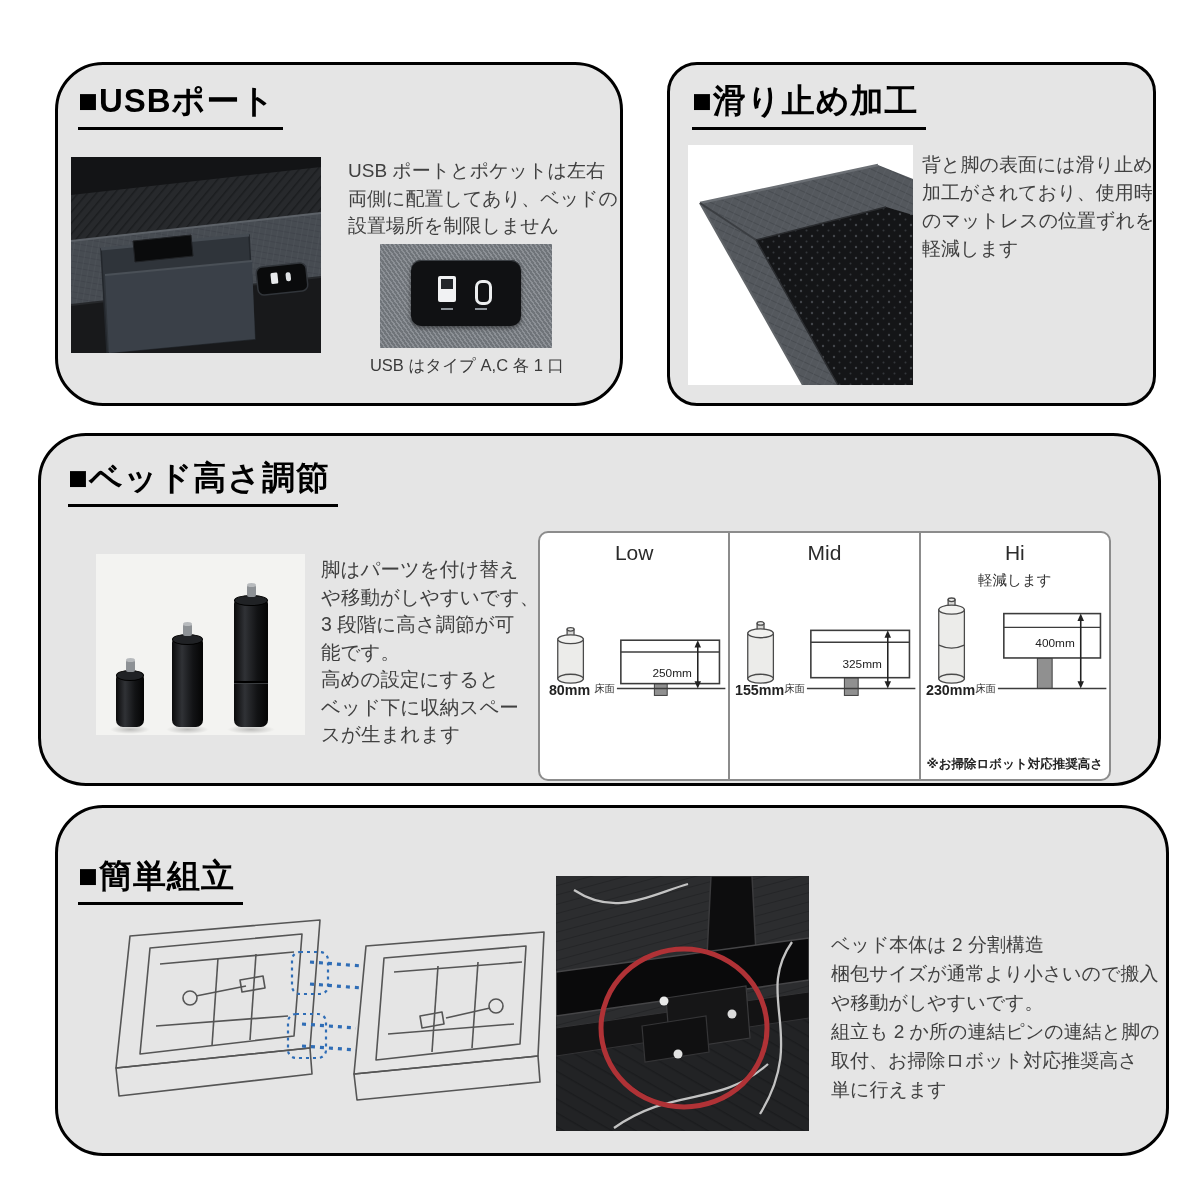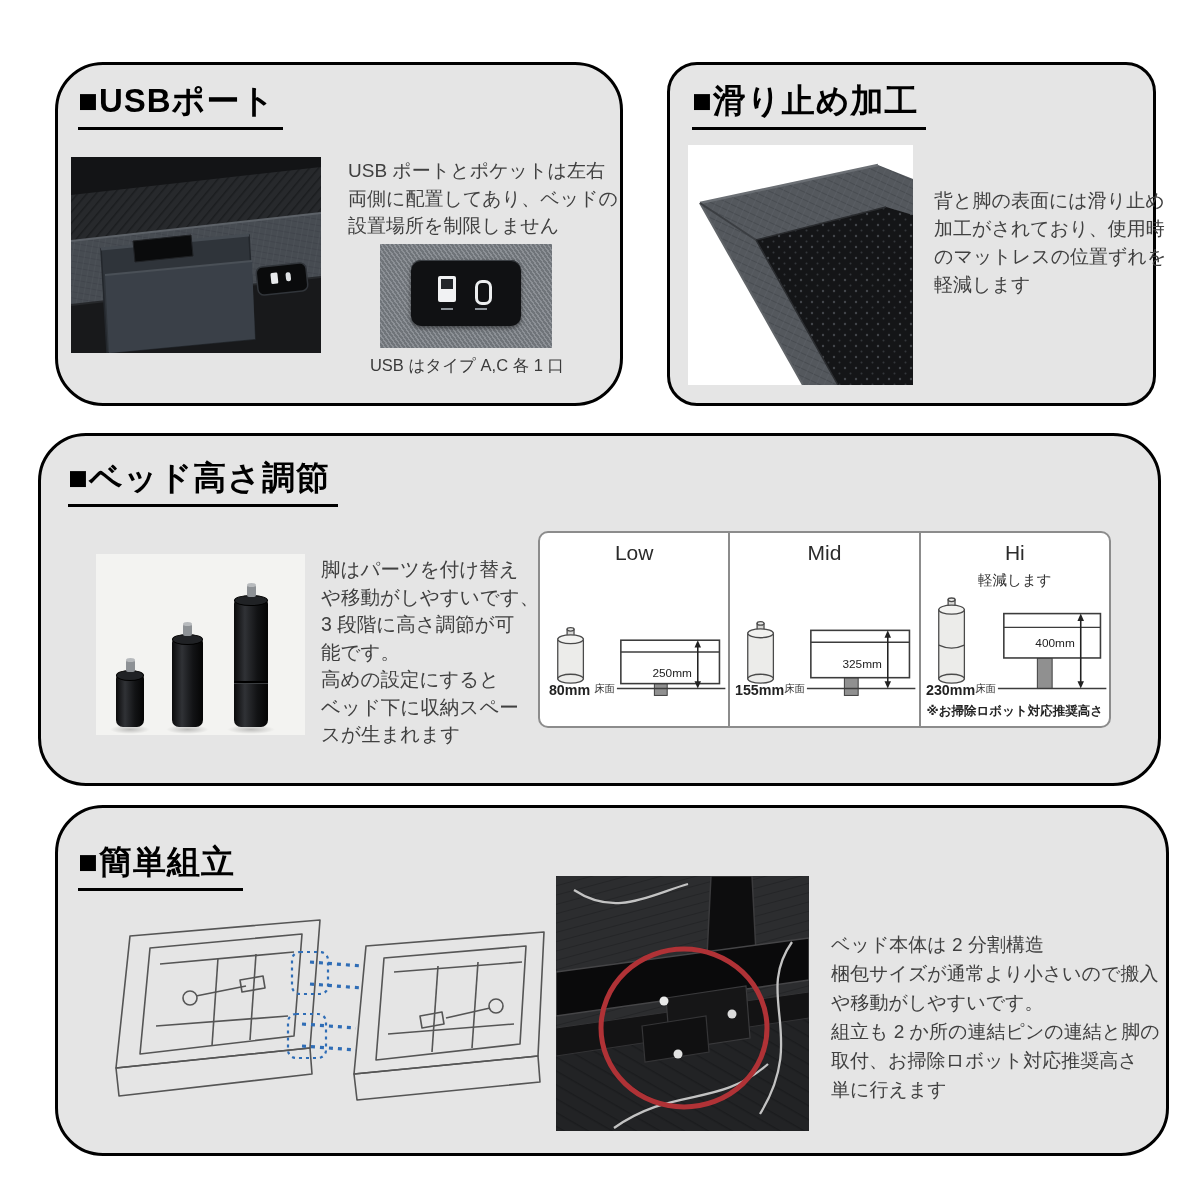--- a/index.html
+++ b/index.html
@@ -42,21 +42,21 @@
     background:linear-gradient(90deg,#0a0a0b,#303236 32%,#121315 68%,#040404);
     border-radius:4px 4px 7px 7px;}
   .leg .cap{position:absolute;left:0;top:-5px;width:100%;height:11px;background:#202225;border-radius:50%;border:1px solid #000;box-sizing:border-box;}
   .leg .stud{position:absolute;top:-15px;left:50%;margin-left:-4.5px;width:9px;height:12px;background:#8d9195;border-radius:2px;}
   .leg .stud:before{content:"";position:absolute;left:0;top:-2px;width:9px;height:4px;background:#b7babd;border-radius:50%;}
   .leg .seam{position:absolute;left:0;width:100%;height:2px;background:#000;box-shadow:0 1px 0 #3a3d40;}
   .leg .shadow{position:absolute;bottom:-7px;left:-20%;width:140%;height:9px;
     background:radial-gradient(ellipse at center,rgba(0,0,0,.22),rgba(0,0,0,0) 70%);}
 
   
-  .h-table{position:absolute;left:497px;top:95px;width:573px;height:197px;
+  .h-table{position:absolute;left:497px;top:95px;width:573px;height:250px;
     border:2px solid #8c8c8c;border-radius:10px;display:flex;background:#fff;box-sizing:border-box;}
   .t-cell{position:relative;flex:1 1 0;}
   .t-cell + .t-cell{border-left:2px solid #8c8c8c;}
   .t-head{position:absolute;top:8px;left:0;width:100%;text-align:center;font-size:21px;color:#2b2b2b;}
   .t-sub{position:absolute;top:38px;left:0;width:100%;text-align:center;font-size:14.5px;color:#333;}
   .t-svg{position:absolute;left:0;top:40px;width:100%;height:165px;}
   .t-foot{position:absolute;bottom:6px;left:0;width:100%;text-align:center;font-size:12.5px;font-weight:bold;color:#222;white-space:nowrap;}
   .t-svg text{fill:#222;}
   .t-svg .mmtxt{font-size:14.5px;font-weight:bold;}
   .t-svg .floortxt{font-size:10.5px;fill:#333;}
@@ -142,21 +142,21 @@
 
     <polygon points="68,95 198,62 225,70 225,240 150,240" fill="url(#dotsp)"></polygon>
 
     <line x1="12" y1="58" x2="190" y2="20" stroke="#6b6f74" stroke-width="2.5"></line>
     <line x1="12" y1="58" x2="115" y2="240" stroke="#606468" stroke-width="2"></line>
     <line x1="12" y1="58" x2="68" y2="95" stroke="#3b3e42" stroke-width="2"></line>
     <line x1="68" y1="95" x2="198" y2="62" stroke="#2a2c2f" stroke-width="1.5"></line>
     <line x1="68" y1="95" x2="150" y2="240" stroke="#2a2c2f" stroke-width="1.5"></line>
   </svg>
 
-  <div class="desc" style="left:264px;top:86px;line-height:28px;margin-top:36px;">
+  <div class="desc" style="left:252px;top:86px;line-height:28px;">
     <div class="ln">背と脚の表面には滑り止め</div>
     <div class="ln">加工がされており、使用時</div>
     <div class="ln">のマットレスの位置ずれを</div>
     <div class="ln">軽減します</div>
   </div>
 </div>
 
 <div class="box" style="left:38px;top:433px;width:1117px;height:347px;">
   <div class="sec-title" style="left:27px;top:20px;">■ベッド高さ調節</div>
 
@@ -264,21 +264,21 @@
         <polygon points="162,116 158.7,108.5 165.3,108.5" fill="#222"></polygon>
         <text class="meastxt" x="156" y="74" text-anchor="end">400mm</text>
         <text class="floortxt" x="55" y="120">床面</text>
       </svg>
       <div class="t-foot">※お掃除ロボット対応推奨高さ</div>
     </div>
   </div>
 </div>
 
 <div class="box" style="left:55px;top:805px;width:1108px;height:345px;">
-  <div class="sec-title" style="left:20px;top:32px;">■簡単組立</div>
+  <div class="sec-title" style="left:20px;top:46px;">■簡単組立</div>
 
   <svg class="photo-svg" style="left:40px;top:98px;" width="450" height="207" viewBox="0 0 450 207">
     <g fill="none" stroke="#555" stroke-width="1.6" stroke-linejoin="round">
 
       <polygon points="32,30 222,14 212,142 18,162"></polygon>
       <polygon points="18,162 212,142 214,168 21,190"></polygon>
       <polygon points="52,42 204,28 196,130 42,148"></polygon>
       <line x1="62" y1="58" x2="196" y2="46"></line>
       <line x1="58" y1="120" x2="190" y2="110"></line>
       <line x1="120" y1="52" x2="114" y2="140"></line>

